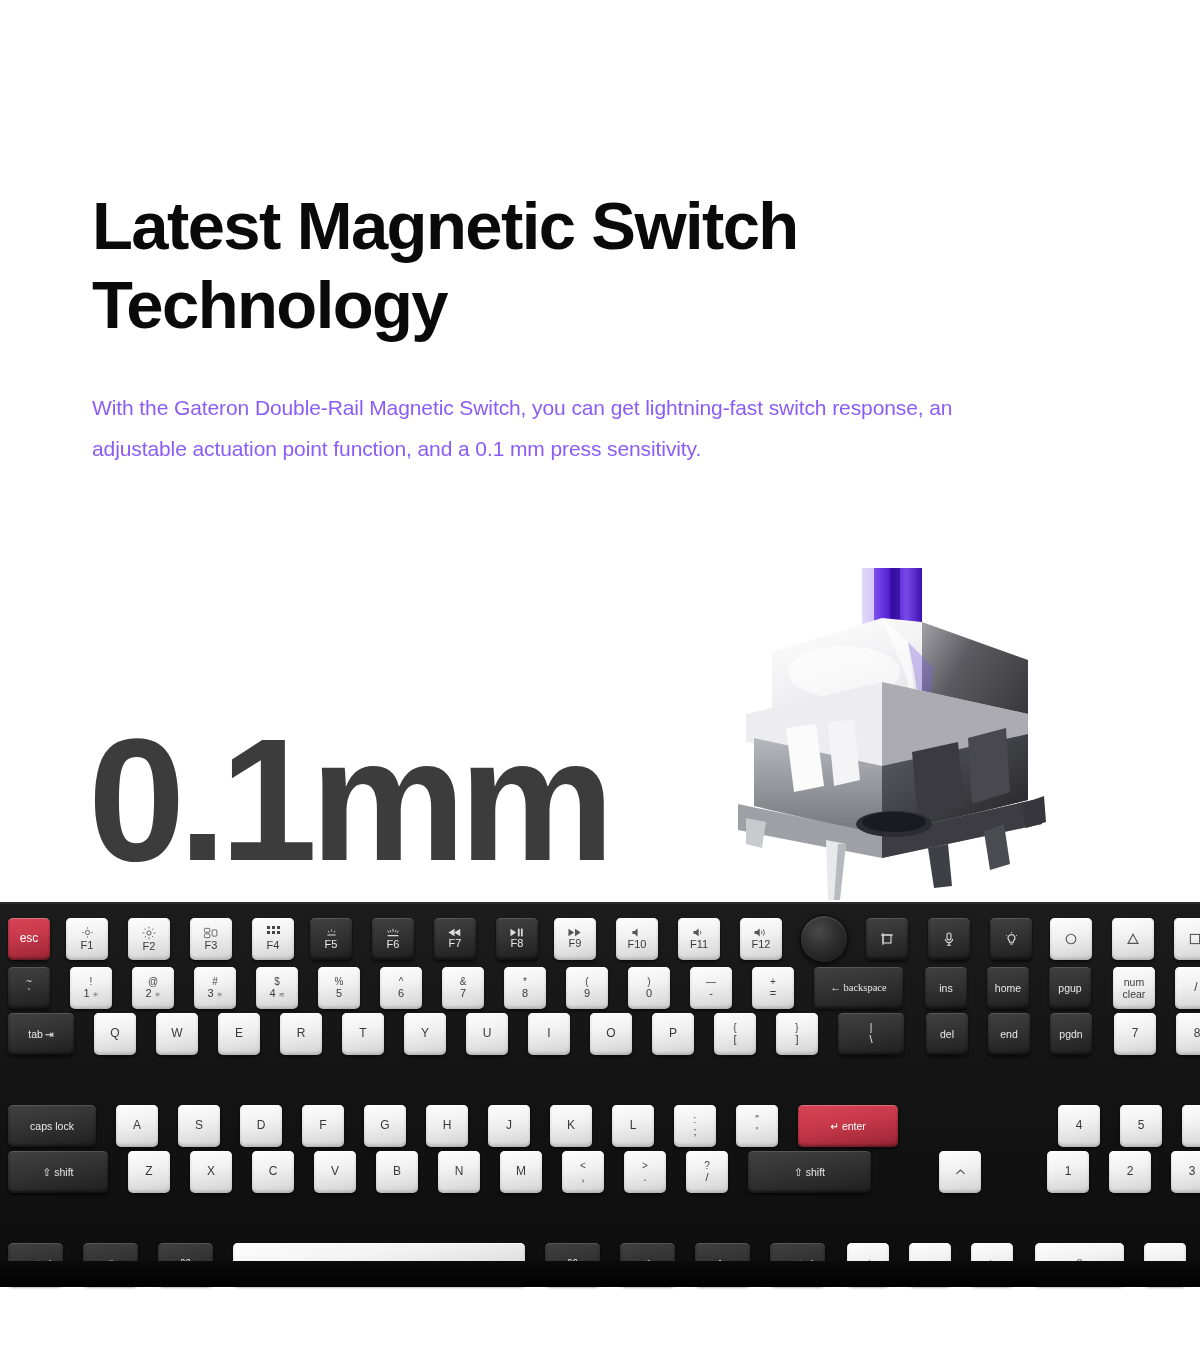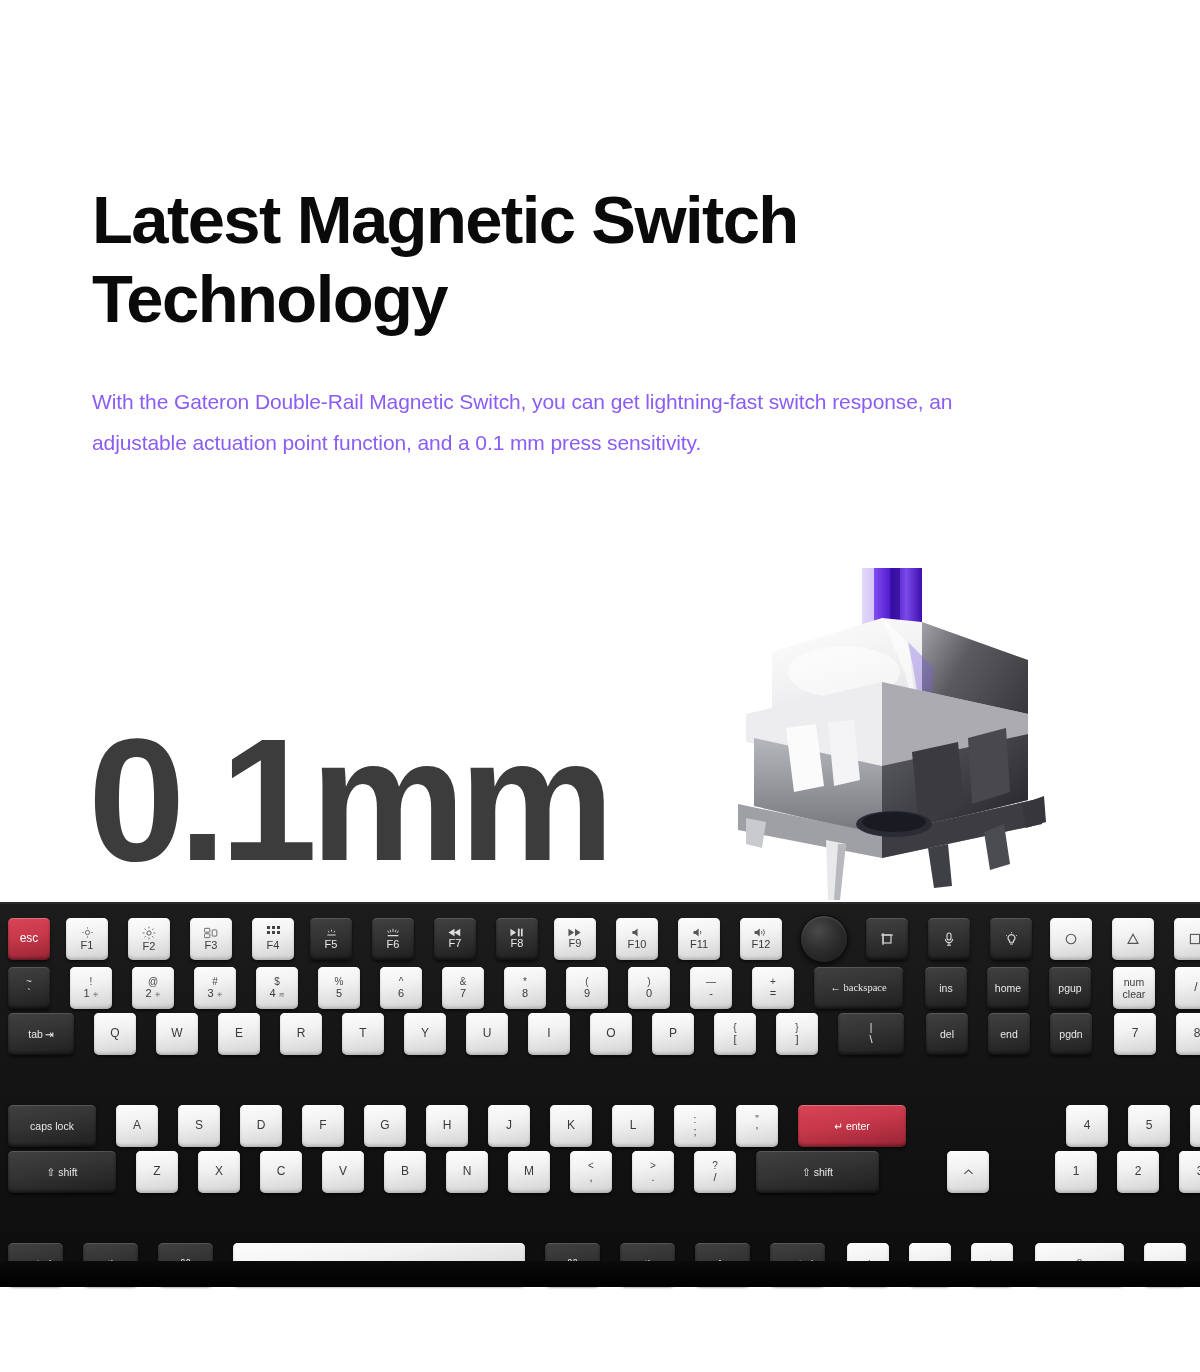--- a/index.html
+++ b/index.html
@@ -5,21 +5,21 @@
   * { box-sizing: border-box; margin: 0; padding: 0; }
   html, body {
     width: 1200px; height: 1372px;
     background: #ffffff;
     font-family: "Liberation Sans", sans-serif;
     overflow: hidden;
   }
   .page { position: relative; width: 1200px; height: 1372px; background:#fff; overflow:hidden; }
 
   
-  .hero { position: absolute; left: 92px; top: 180px; width: 960px; }
+  .hero { position: absolute; left: 92px; top: 186px; width: 960px; }
   .headline {
     font-size: 67px;
     font-weight: 700;
     line-height: 1.18;
     letter-spacing: -1.6px;
     color: #0a0a0a;
     white-space: pre-line;
   }
   .subcopy {
     margin-top: 44px;
@@ -97,21 +97,21 @@
   .key .legend-top { font-size: 10px; opacity:.95; }
   .key .legend-bot { font-size: 11px; }
   .key .single { font-size: 12px; }
   .key.small-label { font-size: 10.5px; }
   .key .sub { font-size: 7px; opacity:.7; margin-left:3px; }
 
   .key.w-1-25 { width: 55px; }
   .key.w-1-5  { width: 66px; }
   .key.w-1-75 { width: 88px; }
   .key.w-2    { width: 89px; font-family: Liberation Serif, serif; }
-  .key.w-2-25 { width: 108px; }
+  .key.w-2-25 { width: 100px; }
   .key.w-2-75 { width: 123px; }
   .key.w-6-25 { width: 292px; }
   .key.tall   { height: 88px; }
 
   .knob {
     width: 48px; height: 48px; border-radius: 50%;
     background: radial-gradient(circle at 38% 32%, #4a4a4a 0%, #2e2e2e 45%, #171717 100%);
     box-shadow: inset 0 1px 2px rgba(255,255,255,.18), 0 2px 5px rgba(0,0,0,.75);
     flex: 0 0 auto; margin-top:-3px;
     border: 1px solid #0a0a0a;

